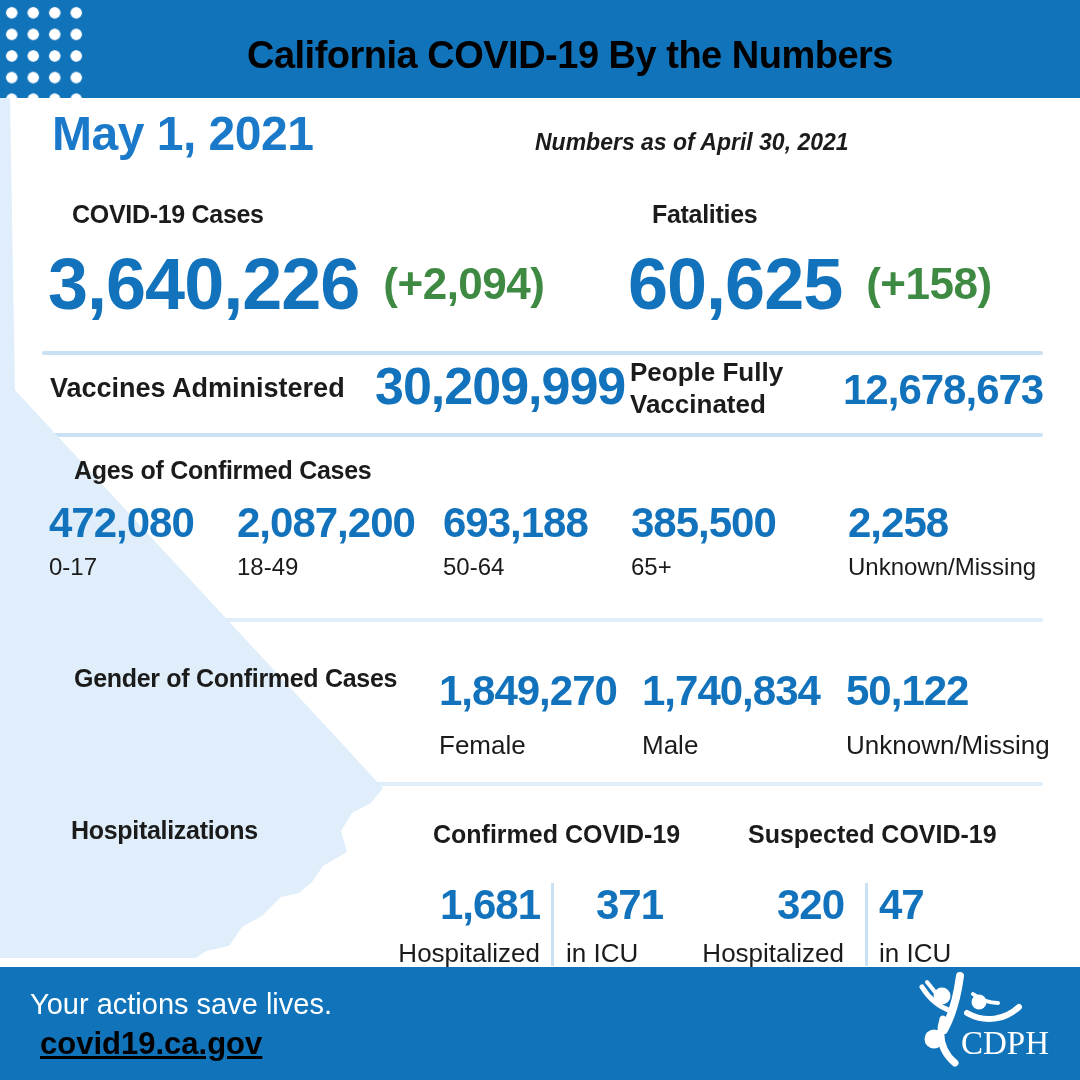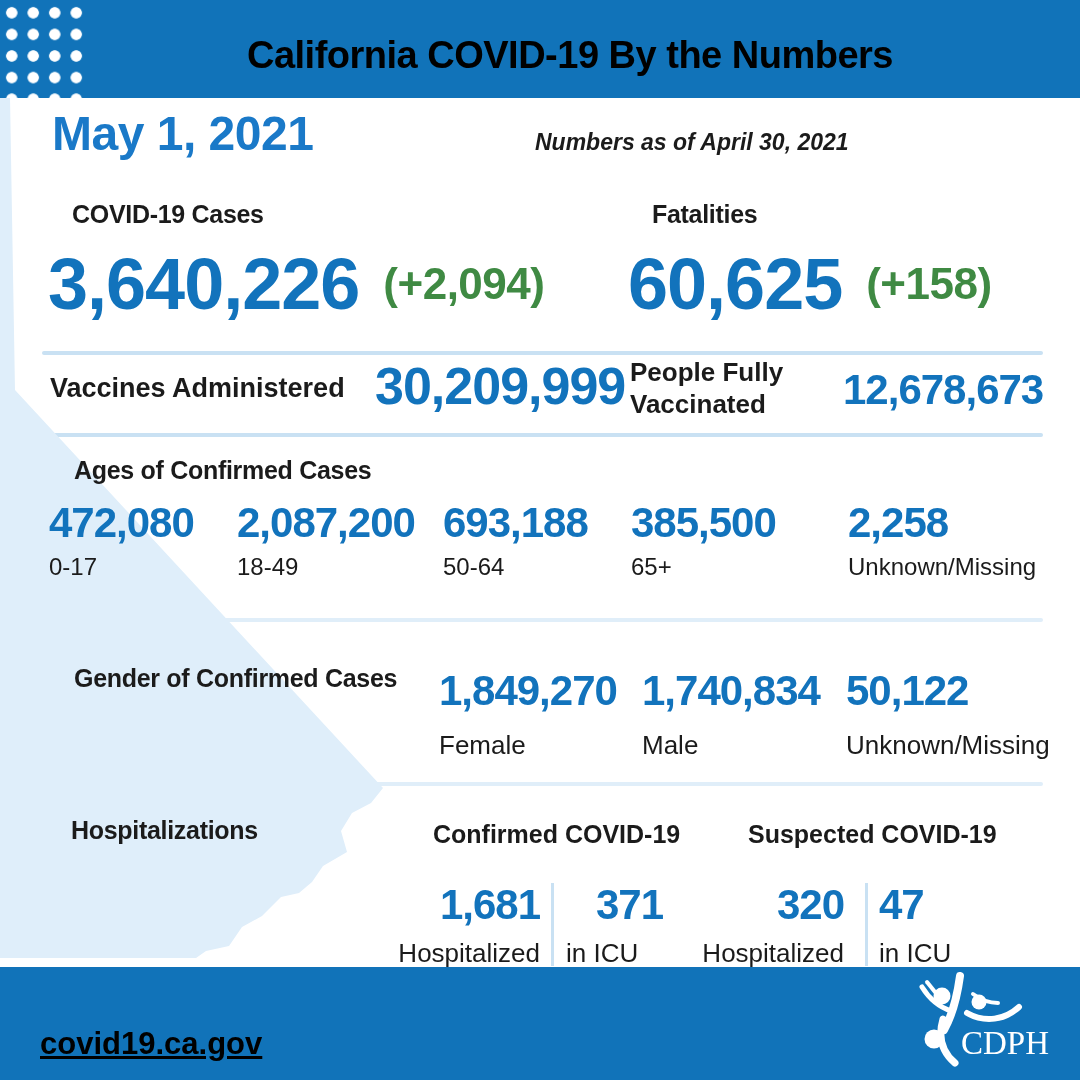--- a/index.html
+++ b/index.html
@@ -178,20 +178,21 @@
   <div class="hosp-num i1n">371</div>
   <div class="hosp-cap i1c">in ICU</div>
 
   <div class="hosp-num ra h2n">320</div>
   <div class="hosp-cap ra h2c">Hospitalized</div>
   <div class="vbar vb2"></div>
   <div class="hosp-num i2n">47</div>
   <div class="hosp-cap i2c">in ICU</div>
 
   <footer class="footer">
+    <div class="tagline">Your actions save lives.</div>
     <div class="site">covid19.ca.gov</div>
     <svg class="cdph" width="150" height="105" viewBox="0 0 150 105" aria-hidden="true">
       <g fill="none" stroke="#ffffff" stroke-linecap="round">
         <path d="M45 6 C42 28 38 44 29 60" stroke-width="8"></path>
         <path d="M7 17 C15 30 24 37 36 41" stroke-width="5"></path>
         <path d="M12 12 L20 22" stroke-width="4"></path>
         <path d="M52 43 C70 53 90 50 104 37" stroke-width="6"></path>
         <path d="M58 24 C66 30 74 33 83 33" stroke-width="4"></path>
         <path d="M28 49 C23 66 26 81 40 93" stroke-width="7"></path>
       </g>

